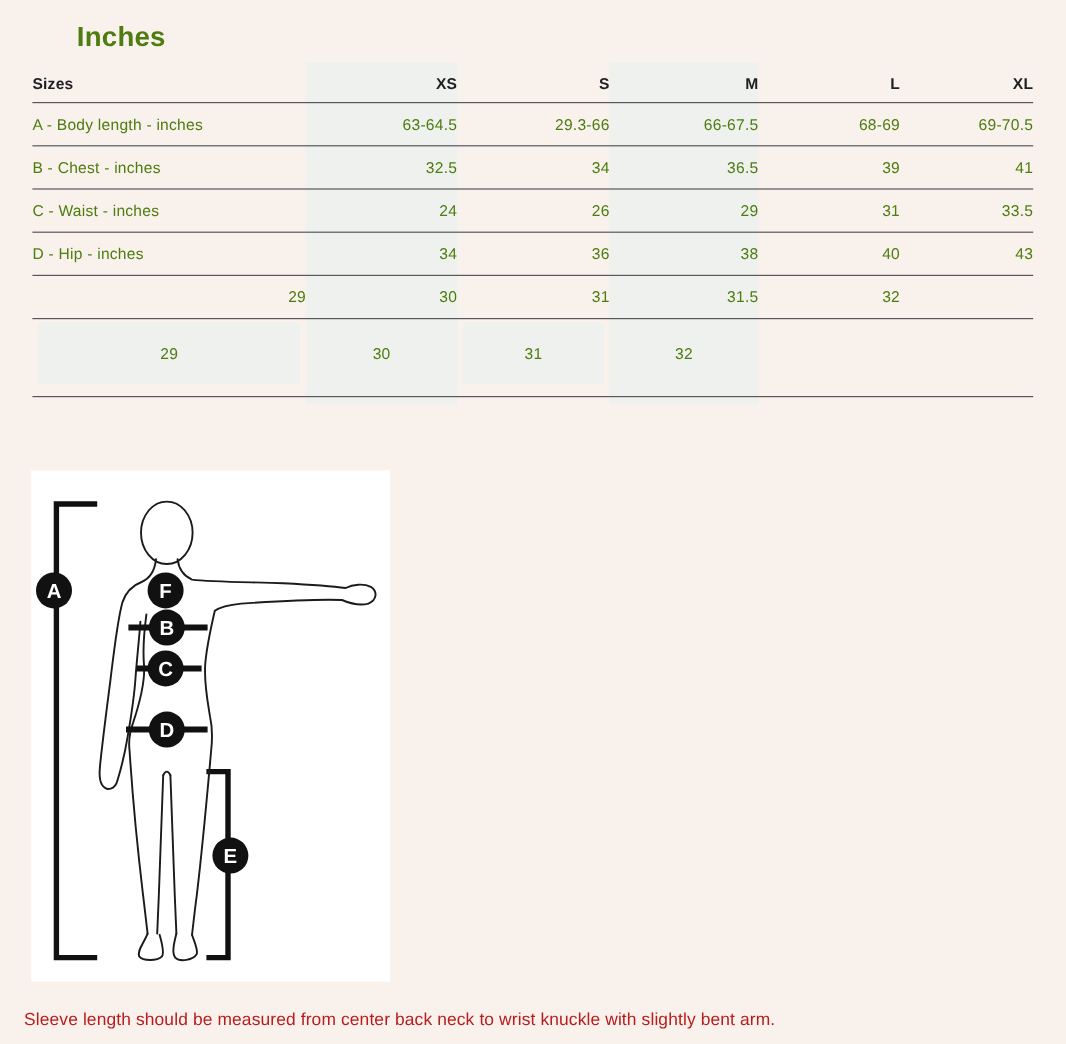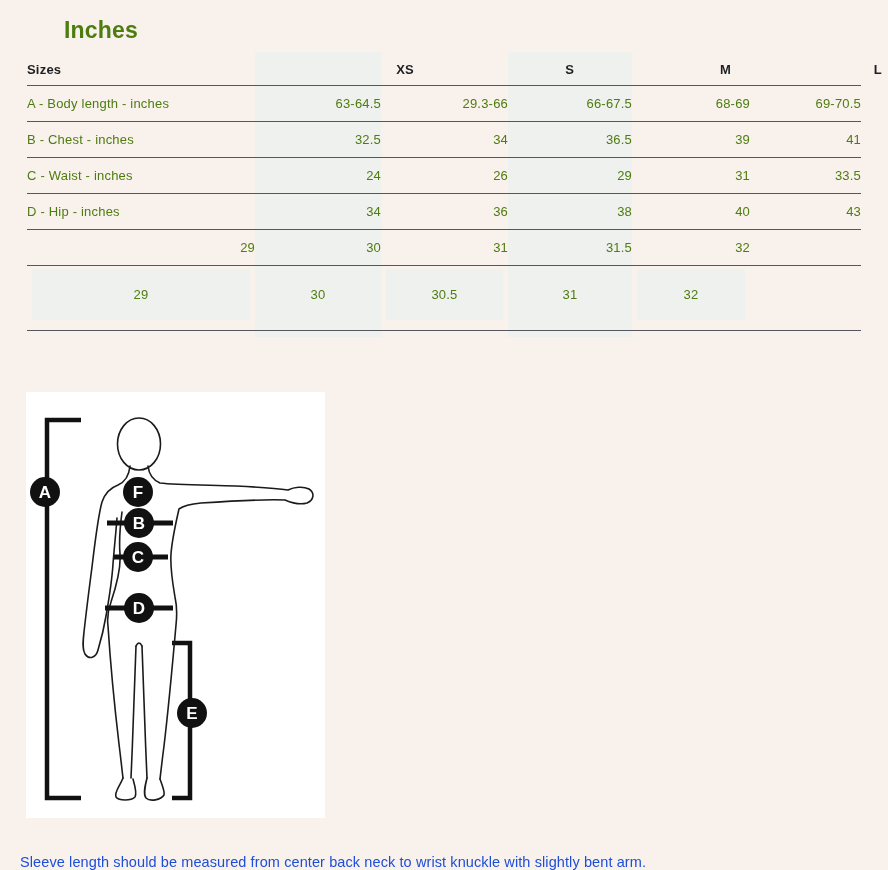--- a/index.html
+++ b/index.html
@@ -41,21 +41,21 @@
   .col-band.band-m  { left: 481px; width: 124px; }
 
   .t-row {
     position: relative;
     z-index: 1;
     display: grid;
     grid-template-columns: 228px 126px 127px 124px 118px 111px;
     align-items: center;
     border-bottom: 1px solid #55575c;
   }
-  .t-head { height: 31px; gap: 33px; }
+  .t-head { height: 31px; }
   .t-body { height: 35px; }
   .t-tall { height: 64px; }
 
   .cell { font-size: 13px; color: #4d7c0f; letter-spacing: 0.2px; }
   .lbl  { text-align: left; }
   .val  { text-align: right; }
   .head { font-weight: 700; color: #1d1f23; }
 
   .t-tall .val {
     height: 100%;
@@ -85,23 +85,22 @@
     font-weight: 700;
     fill: #ffffff;
   }
 
   
   .note {
     position: absolute;
     left: 20px;
     top: 842px;
     font-size: 14.5px;
-    color: #1d4ed8;
+    color: #b91c1c;
     letter-spacing: 0.1px;
-    margin-top: 12px;
   }
 </style>
 </head>
 <body>
 
 <div class="page-title">Inches</div>
 
 <div class="table-wrap">
   <div class="col-band band-xs"></div>
   <div class="col-band band-m"></div>
@@ -155,21 +154,20 @@
     <div class="cell val">29</div>
     <div class="cell val">30</div>
     <div class="cell val">31</div>
     <div class="cell val">31.5</div>
     <div class="cell val">32</div>
   </div>
 
   <div class="t-row t-tall">
     <div class="cell val">29</div>
     <div class="cell val">30</div>
-    <div class="cell val">30.5</div>
     <div class="cell val">31</div>
     <div class="cell val">32</div>
   </div>
 </div>
 
 <div class="figure-box">
   <svg width="299" height="426" viewBox="0 0 299 426" xmlns="http://www.w3.org/2000/svg">
 
     <path d="M 55 28 L 21 28 L 21 406 L 55 406" fill="none" stroke="#111111" stroke-width="4.5"></path>
 

